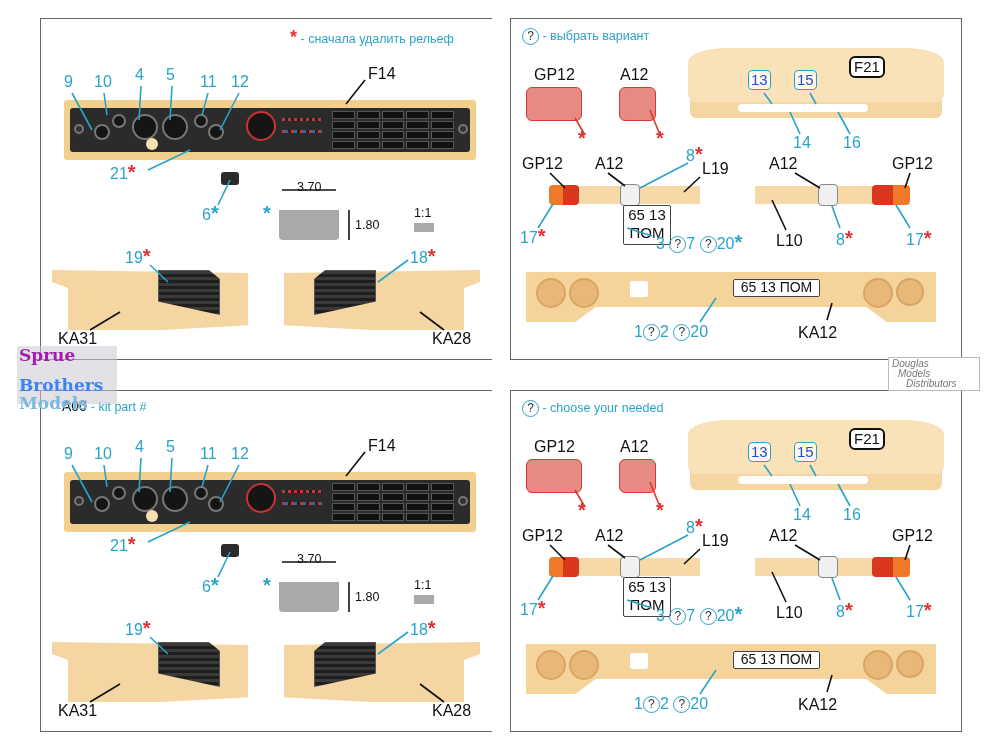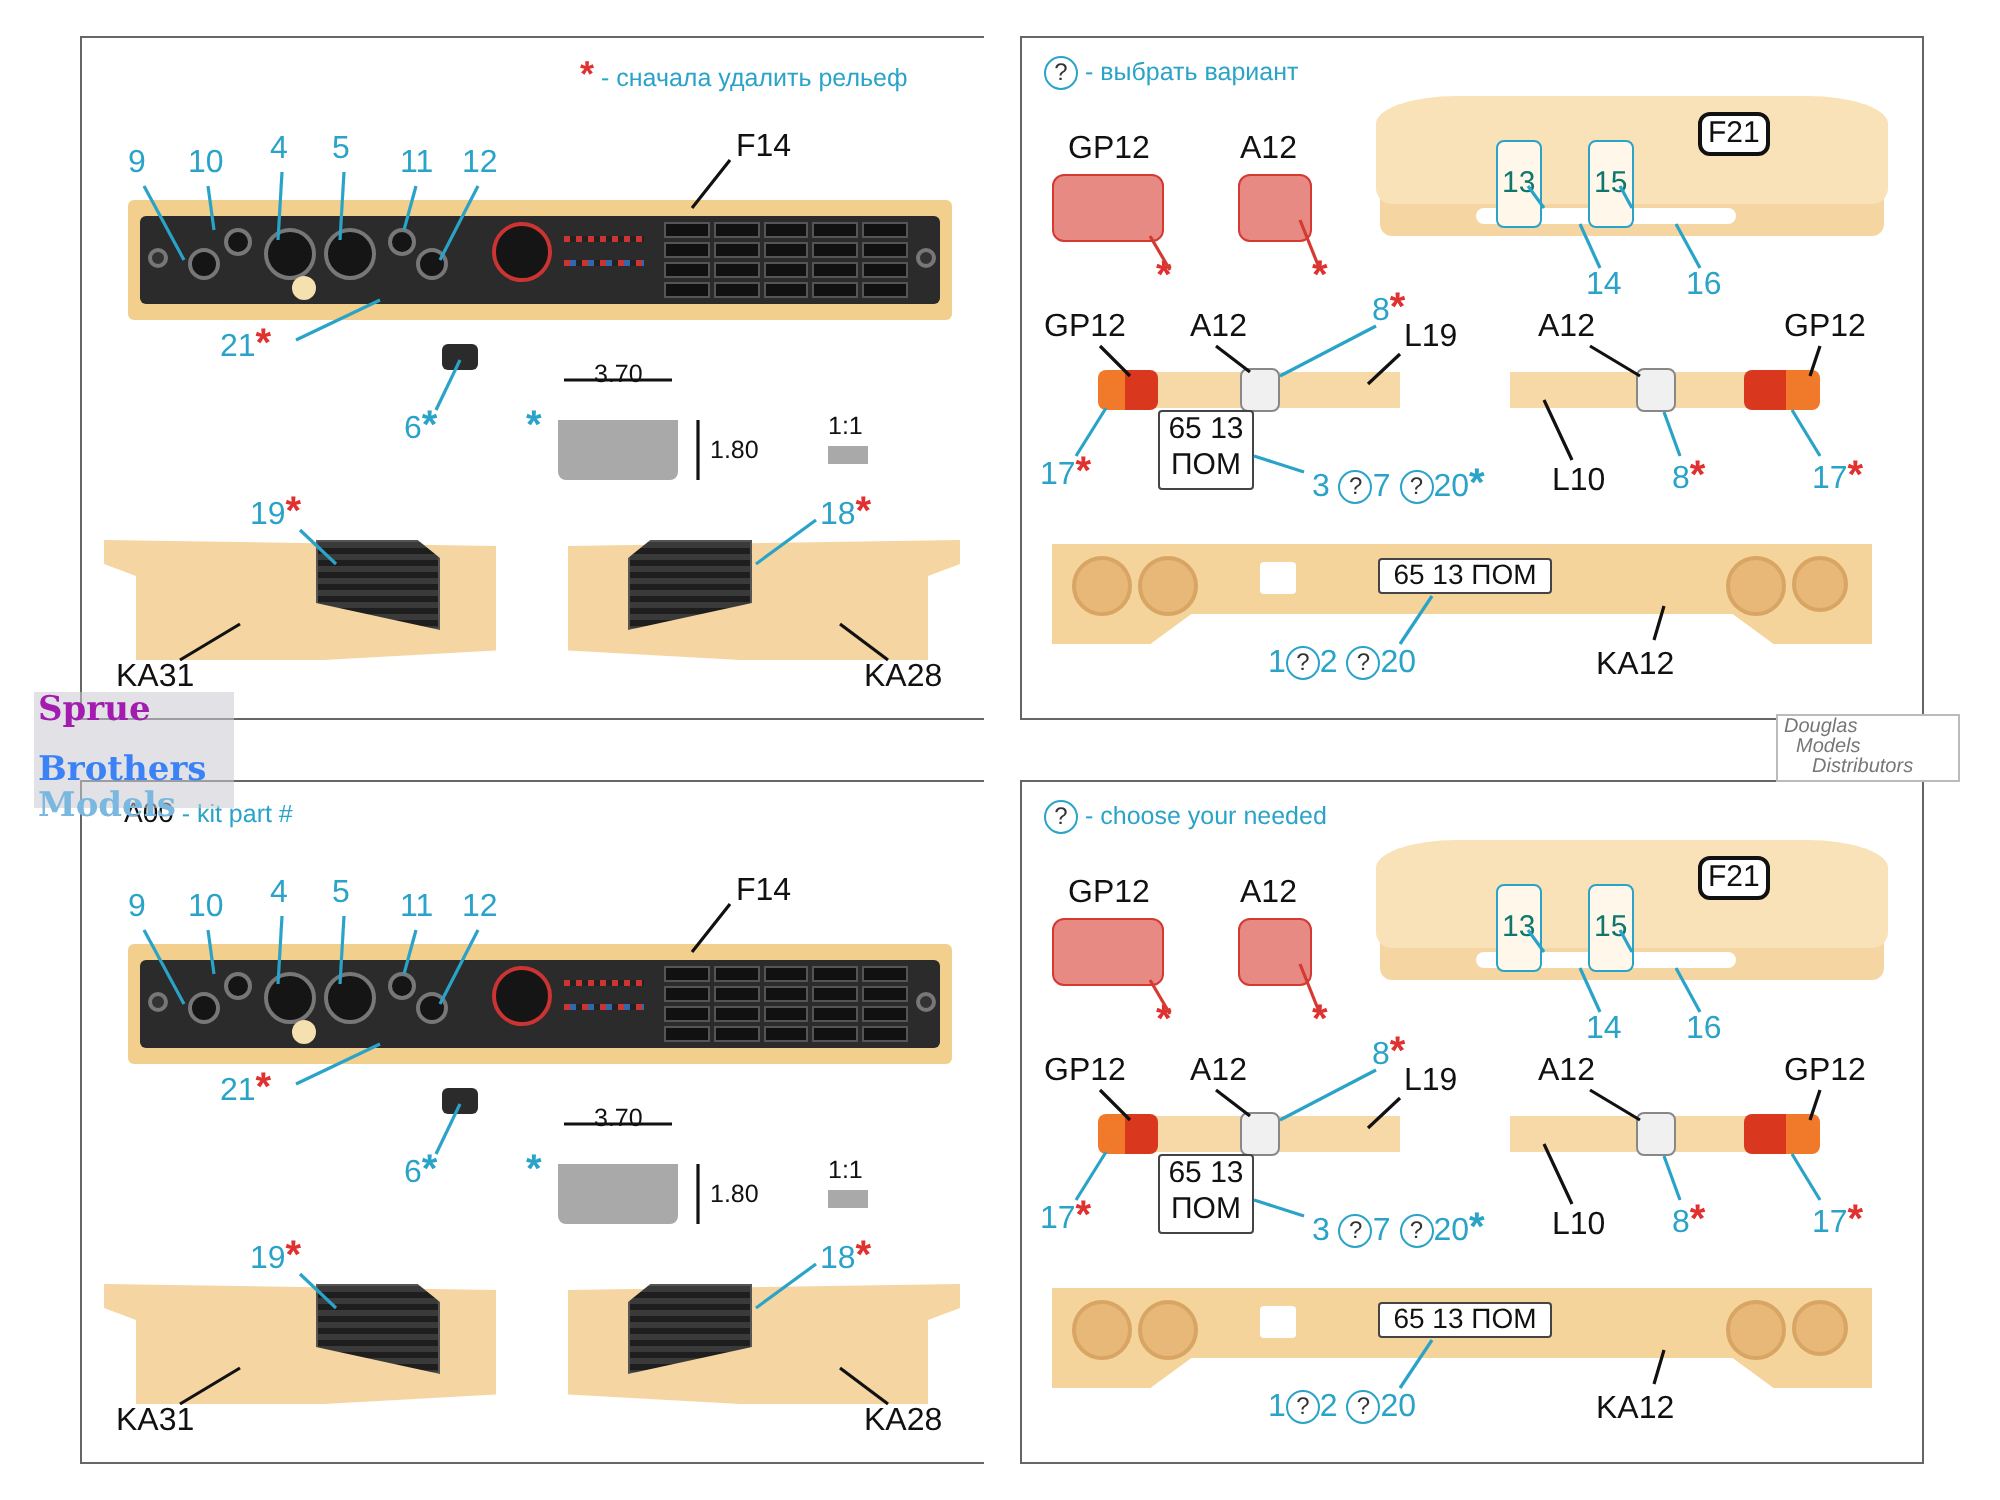--- a/index.html
+++ b/index.html
@@ -9,23 +9,23 @@
   .blue { color: #2aa3c9; }
   .red { color: #e03030; }
   .black { color: #111; }
   .t14 { font-size: 14px; }
   .t13 { font-size: 12.5px; }
   .t16 { font-size: 16px; }
   .star { font-weight: bold; font-size: 20px; line-height: 1; }
   svg.ov { position: absolute; left: 0; top: 0; pointer-events: none; }
   .tan { background: #f6d9a7; }
   .qc { display: inline-block; width: 17px; height: 17px; border: 1.6px solid #2aa3c9; border-radius: 50%; text-align: center; line-height: 14px; font-size: 12px; color: #333; vertical-align: middle; }
-  .boxnum { display: inline-block; border: 1.6px solid #2aa3c9; border-radius: 4px; padding: 12px 2px; font-size: 15px; color: #0f766e; background: #fff8ea; line-height: 18px; }
+  .boxnum { display: inline-block; border: 1.6px solid #2aa3c9; border-radius: 4px; padding: 0 2px; font-size: 15px; color: #1d4ed8; background: #fff8ea; line-height: 18px; }
   .boxblack { display: inline-block; border: 2px solid #111; border-radius: 6px; padding: 0 3px; font-size: 15px; color: #111; background: #fff; line-height: 18px; }
-  .plate { border: 1.5px solid #444; background: #fff; color: #111; text-align: center; border-radius: 2px; }
+  .plate { border: 1.5px solid #444; background: #fff; color: #111; text-align: center; border-radius: 2px; margin-left: 44px; }
   .dash { background: #2b2b2b; border-radius: 3px; }
   .gauge { position: absolute; border-radius: 50%; background: #151515; border: 2px solid #777; }
   .grille-cell { background: #111; border: 1px solid #555; }
   .vent { position: absolute; background: repeating-linear-gradient(180deg, #3a3a3a 0 3px, #1e1e1e 3px 6px); border: 1px solid #555; }
 </style>
 </head>
 <body>
 
 <div class="frame" style="left:40px;top:18px;width:452px;height:342px;border-right:none;"></div>
 <div class="frame" style="left:510px;top:18px;width:452px;height:342px;"></div>

